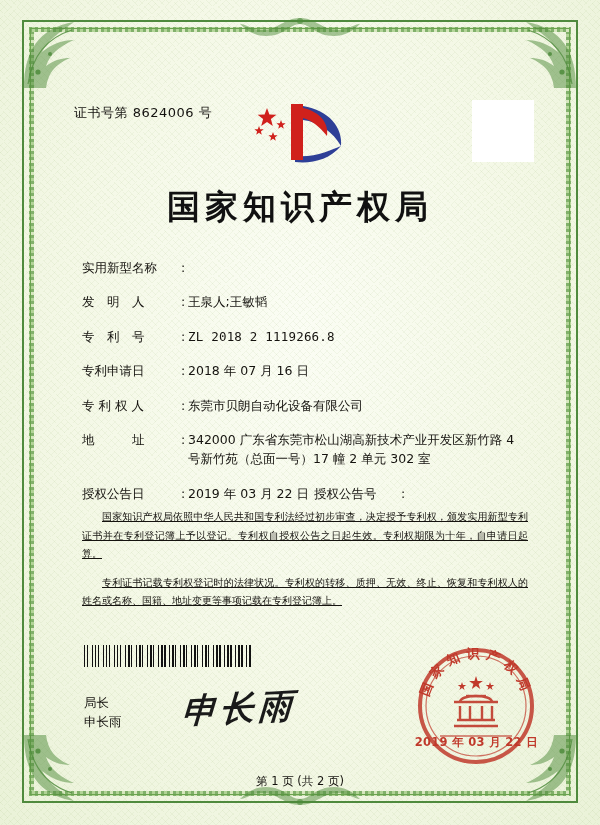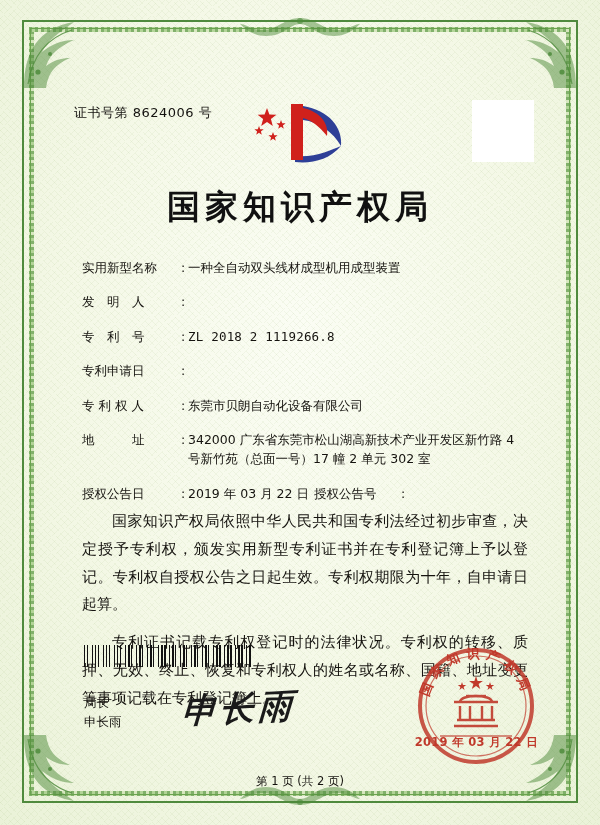--- a/index.html
+++ b/index.html
@@ -196,24 +196,25 @@
     font-family: "DejaVu Sans Mono", "Liberation Mono", monospace;
     letter-spacing: 0.2px;
   }
 
   
   .paras {
     position: absolute;
     left: 82px;
     right: 72px;
     top: 508px;
-    font-size: 15px;
+    font-size: 10px;
     line-height: 1.85;
     color: #15130f;
     text-align: justify;
+    text-decoration: underline;
   }
   .paras p {
     margin: 0 0 10px 0;
     text-indent: 2em;
   }
 
   
   .barcode {
     position: absolute;
     left: 84px;
@@ -364,37 +365,38 @@
     <div class="qr-grid" id="qrGrid"><i></i><i></i><i></i><i></i><i></i><i></i><i></i><i style="background: transparent;"></i><i></i><i style="background: transparent;"></i><i style="background: transparent;"></i><i></i><i></i><i></i><i></i><i></i><i></i><i></i><i></i><i></i><i></i><i></i><i style="background: transparent;"></i><i style="background: transparent;"></i><i style="background: transparent;"></i><i style="background: transparent;"></i><i style="background: transparent;"></i><i></i><i style="background: transparent;"></i><i></i><i style="background: transparent;"></i><i></i><i></i><i></i><i style="background: transparent;"></i><i></i><i style="background: transparent;"></i><i style="background: transparent;"></i><i style="background: transparent;"></i><i style="background: transparent;"></i><i style="background: transparent;"></i><i></i><i></i><i style="background: transparent;"></i><i></i><i></i><i></i><i style="background: transparent;"></i><i></i><i></i><i></i><i style="background: transparent;"></i><i></i><i style="background: transparent;"></i><i style="background: transparent;"></i><i></i><i></i><i style="background: transparent;"></i><i></i><i></i><i></i><i style="background: transparent;"></i><i></i><i></i><i style="background: transparent;"></i><i></i><i></i><i></i><i style="background: transparent;"></i><i></i><i></i><i></i><i></i><i></i><i style="background: transparent;"></i><i></i><i></i><i></i><i style="background: transparent;"></i><i></i><i></i><i></i><i style="background: transparent;"></i><i></i><i></i><i style="background: transparent;"></i><i></i><i></i><i></i><i style="background: transparent;"></i><i></i><i></i><i style="background: transparent;"></i><i></i><i></i><i style="background: transparent;"></i><i></i><i style="background: transparent;"></i><i></i><i style="background: transparent;"></i><i></i><i></i><i></i><i style="background: transparent;"></i><i></i><i></i><i style="background: transparent;"></i><i style="background: transparent;"></i><i style="background: transparent;"></i><i style="background: transparent;"></i><i style="background: transparent;"></i><i></i><i style="background: transparent;"></i><i style="background: transparent;"></i><i style="background: transparent;"></i><i></i><i style="background: transparent;"></i><i></i><i></i><i></i><i style="background: transparent;"></i><i style="background: transparent;"></i><i style="background: transparent;"></i><i style="background: transparent;"></i><i style="background: transparent;"></i><i></i><i></i><i></i><i></i><i></i><i></i><i></i><i></i><i style="background: transparent;"></i><i style="background: transparent;"></i><i></i><i></i><i style="background: transparent;"></i><i></i><i></i><i></i><i></i><i></i><i></i><i></i><i></i><i></i><i style="background: transparent;"></i><i></i><i style="background: transparent;"></i><i></i><i style="background: transparent;"></i><i style="background: transparent;"></i><i></i><i style="background: transparent;"></i><i></i><i></i><i></i><i></i><i style="background: transparent;"></i><i style="background: transparent;"></i><i></i><i style="background: transparent;"></i><i style="background: transparent;"></i><i style="background: transparent;"></i><i></i><i></i><i style="background: transparent;"></i><i style="background: transparent;"></i><i></i><i></i><i style="background: transparent;"></i><i style="background: transparent;"></i><i style="background: transparent;"></i><i style="background: transparent;"></i><i style="background: transparent;"></i><i></i><i style="background: transparent;"></i><i style="background: transparent;"></i><i style="background: transparent;"></i><i style="background: transparent;"></i><i></i><i></i><i></i><i style="background: transparent;"></i><i></i><i></i><i style="background: transparent;"></i><i style="background: transparent;"></i><i></i><i></i><i></i><i style="background: transparent;"></i><i style="background: transparent;"></i><i></i><i></i><i></i><i style="background: transparent;"></i><i></i><i style="background: transparent;"></i><i style="background: transparent;"></i><i style="background: transparent;"></i><i style="background: transparent;"></i><i style="background: transparent;"></i><i></i><i></i><i style="background: transparent;"></i><i style="background: transparent;"></i><i style="background: transparent;"></i><i></i><i></i><i></i><i></i><i style="background: transparent;"></i><i style="background: transparent;"></i><i style="background: transparent;"></i><i style="background: transparent;"></i><i style="background: transparent;"></i><i></i><i></i><i></i><i></i><i></i><i style="background: transparent;"></i><i style="background: transparent;"></i><i style="background: transparent;"></i><i></i><i style="background: transparent;"></i><i style="background: transparent;"></i><i></i><i></i><i></i><i style="background: transparent;"></i><i></i><i></i><i></i><i style="background: transparent;"></i><i style="background: transparent;"></i><i style="background: transparent;"></i><i></i><i></i><i style="background: transparent;"></i><i></i><i style="background: transparent;"></i><i></i><i></i><i></i><i style="background: transparent;"></i><i></i><i></i><i style="background: transparent;"></i><i style="background: transparent;"></i><i style="background: transparent;"></i><i></i><i></i><i style="background: transparent;"></i><i style="background: transparent;"></i><i></i><i></i><i></i><i style="background: transparent;"></i><i></i><i></i><i style="background: transparent;"></i><i style="background: transparent;"></i><i></i><i style="background: transparent;"></i><i></i><i></i><i style="background: transparent;"></i><i></i><i style="background: transparent;"></i><i style="background: transparent;"></i><i></i><i style="background: transparent;"></i><i style="background: transparent;"></i><i style="background: transparent;"></i><i></i><i></i><i></i><i></i><i style="background: transparent;"></i><i></i><i style="background: transparent;"></i><i style="background: transparent;"></i><i style="background: transparent;"></i><i style="background: transparent;"></i><i style="background: transparent;"></i><i style="background: transparent;"></i><i style="background: transparent;"></i><i style="background: transparent;"></i><i></i><i style="background: transparent;"></i><i style="background: transparent;"></i><i></i><i></i><i></i><i></i><i></i><i></i><i></i><i style="background: transparent;"></i><i></i><i></i><i style="background: transparent;"></i><i></i><i></i><i></i><i></i><i></i><i></i><i style="background: transparent;"></i><i style="background: transparent;"></i><i style="background: transparent;"></i><i style="background: transparent;"></i><i></i><i style="background: transparent;"></i><i style="background: transparent;"></i><i style="background: transparent;"></i><i style="background: transparent;"></i><i style="background: transparent;"></i><i></i><i style="background: transparent;"></i><i style="background: transparent;"></i><i></i><i></i><i style="background: transparent;"></i><i style="background: transparent;"></i><i></i><i></i><i style="background: transparent;"></i><i></i><i></i><i></i><i></i><i></i><i></i><i style="background: transparent;"></i><i></i><i></i><i></i><i style="background: transparent;"></i><i></i><i style="background: transparent;"></i><i></i><i></i><i></i><i style="background: transparent;"></i><i style="background: transparent;"></i><i style="background: transparent;"></i><i></i><i></i><i style="background: transparent;"></i><i></i><i></i><i style="background: transparent;"></i><i></i><i></i><i style="background: transparent;"></i><i></i><i></i><i></i><i style="background: transparent;"></i><i></i><i style="background: transparent;"></i><i></i><i></i><i></i><i></i><i style="background: transparent;"></i><i></i><i style="background: transparent;"></i><i style="background: transparent;"></i><i></i><i></i><i style="background: transparent;"></i><i></i><i></i><i></i><i style="background: transparent;"></i><i></i><i></i><i></i><i style="background: transparent;"></i><i></i><i></i><i style="background: transparent;"></i><i></i><i style="background: transparent;"></i><i style="background: transparent;"></i><i style="background: transparent;"></i><i style="background: transparent;"></i><i></i><i></i><i style="background: transparent;"></i><i style="background: transparent;"></i><i></i><i></i><i style="background: transparent;"></i><i></i><i style="background: transparent;"></i><i style="background: transparent;"></i><i style="background: transparent;"></i><i style="background: transparent;"></i><i style="background: transparent;"></i><i></i><i></i><i style="background: transparent;"></i><i></i><i></i><i></i><i style="background: transparent;"></i><i></i><i></i><i style="background: transparent;"></i><i style="background: transparent;"></i><i></i><i></i><i style="background: transparent;"></i><i style="background: transparent;"></i><i></i><i></i><i></i><i></i><i></i><i></i><i></i><i style="background: transparent;"></i><i style="background: transparent;"></i><i></i><i style="background: transparent;"></i><i></i><i style="background: transparent;"></i><i></i><i style="background: transparent;"></i><i style="background: transparent;"></i><i></i><i style="background: transparent;"></i><i style="background: transparent;"></i><i></i><i style="background: transparent;"></i></div>
   </div>
 
   <div class="title">国家知识产权局</div>
 
   <div class="fields">
 
     <div class="field-row">
       <span class="field-label">实用新型名称</span>
       <span class="field-colon">:</span>
-      <span class="field-value">一种全自动双头线材成型机用成型装置</span>
     </div>
 
     <div class="field-row">
       <span class="field-label">发　明　人</span>
       <span class="field-colon">:</span>
+      <span class="field-value">王泉人;王敏韬</span>
     </div>
 
     <div class="field-row">
       <span class="field-label">专　利　号</span>
       <span class="field-colon">:</span>
       <span class="field-value mono">ZL 2018 2 1119266.8</span>
     </div>
 
     <div class="field-row">
       <span class="field-label">专利申请日</span>
       <span class="field-colon">:</span>
+      <span class="field-value">2018 年 07 月 16 日</span>
     </div>
 
     <div class="field-row">
       <span class="field-label">专 利 权 人</span>
       <span class="field-colon">:</span>
       <span class="field-value">东莞市贝朗自动化设备有限公司</span>
     </div>
 
     <div class="field-row">
       <span class="field-label">地　　　址</span>

